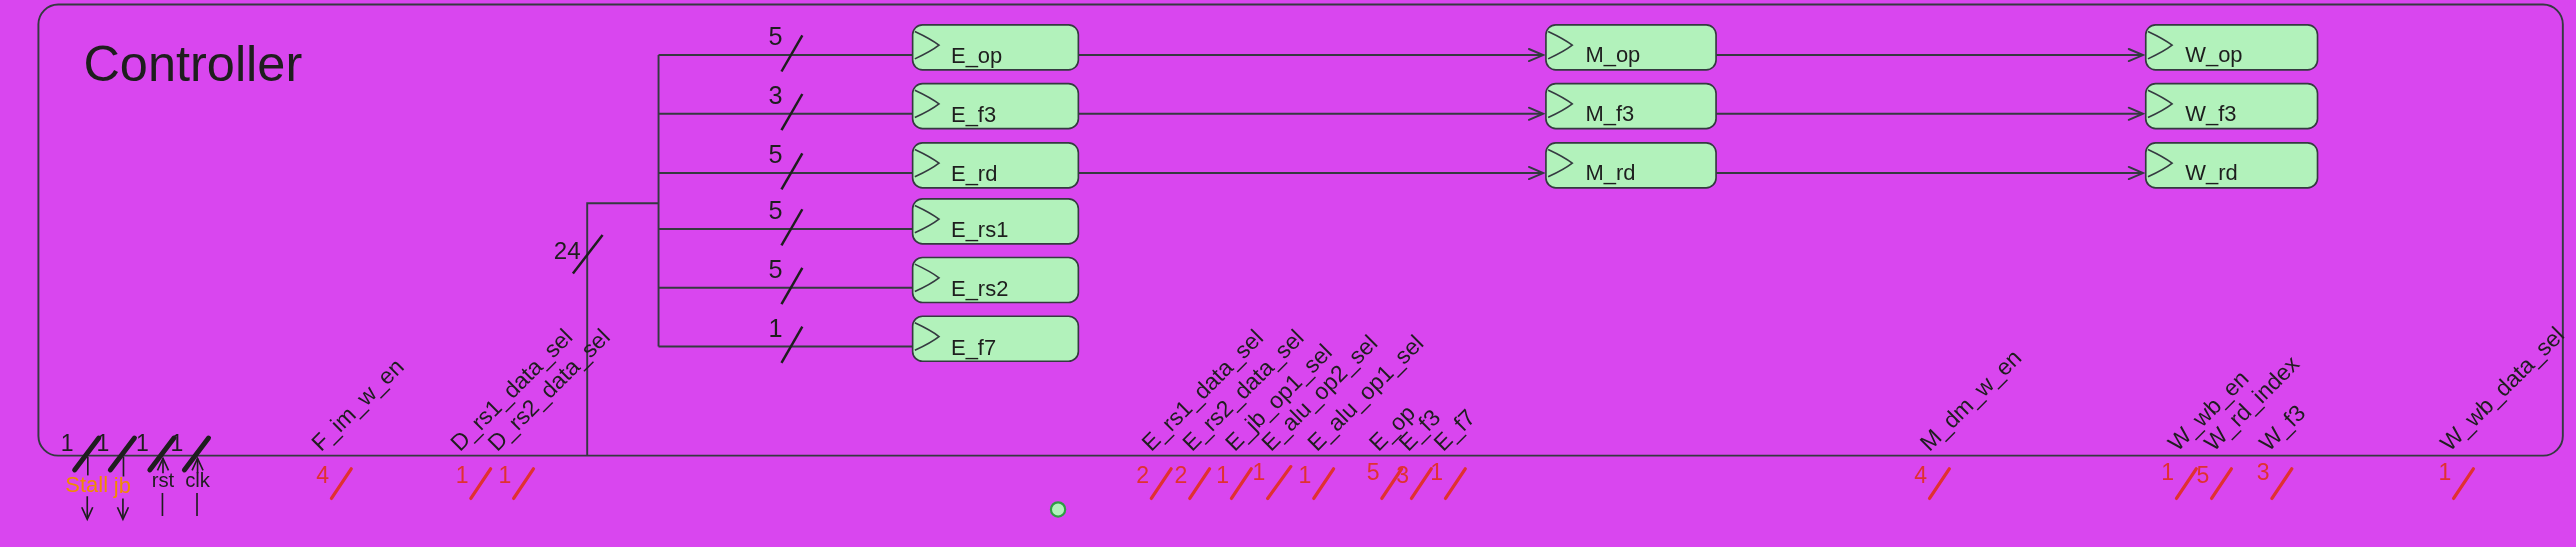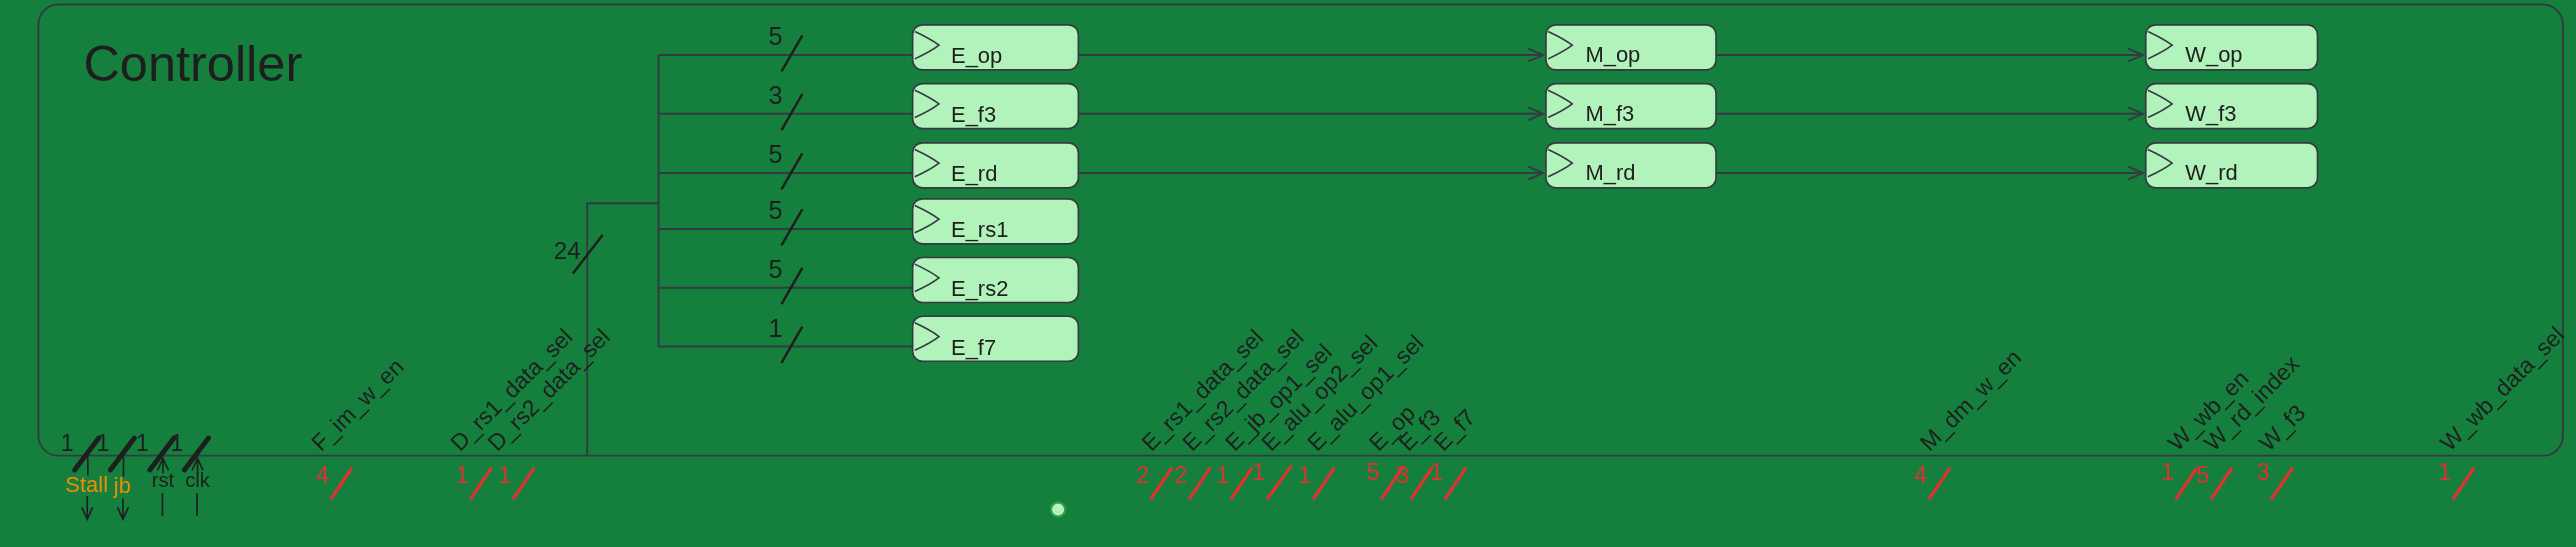--- a/index.html
+++ b/index.html
@@ -1,16 +1,16 @@
 <!DOCTYPE html>
 <html style="font-size:8.8px"><head>
 <meta charset="utf-8">
 <style>
   html,body{margin:0;padding:0;background:#ffffff;}
-  .stage{position:relative;width:2576px;height:548px;background:#15803d;overflow:hidden;
+  .stage{position:relative;width:2576px;height:548px;background:#d946ef;overflow:hidden;
          font-family:"Liberation Sans", sans-serif;}
   svg text{font-family:"Liberation Sans", sans-serif;fill:#1e1e1e;}
   .title{font-size:92px;font-weight:500;}
   .reglabel{font-size:40px;}
   .buswidth{font-size:46px;}
   .portnum{font-size:42px;}
   .diag{font-size:42px;}
   .rednum{font-size:42px;fill:#e03131;}
   .portlabel-orange{font-size:40px;fill:#f08c00;}
   .portlabel-dark{font-size:37px;fill:#1e1e1e;}

